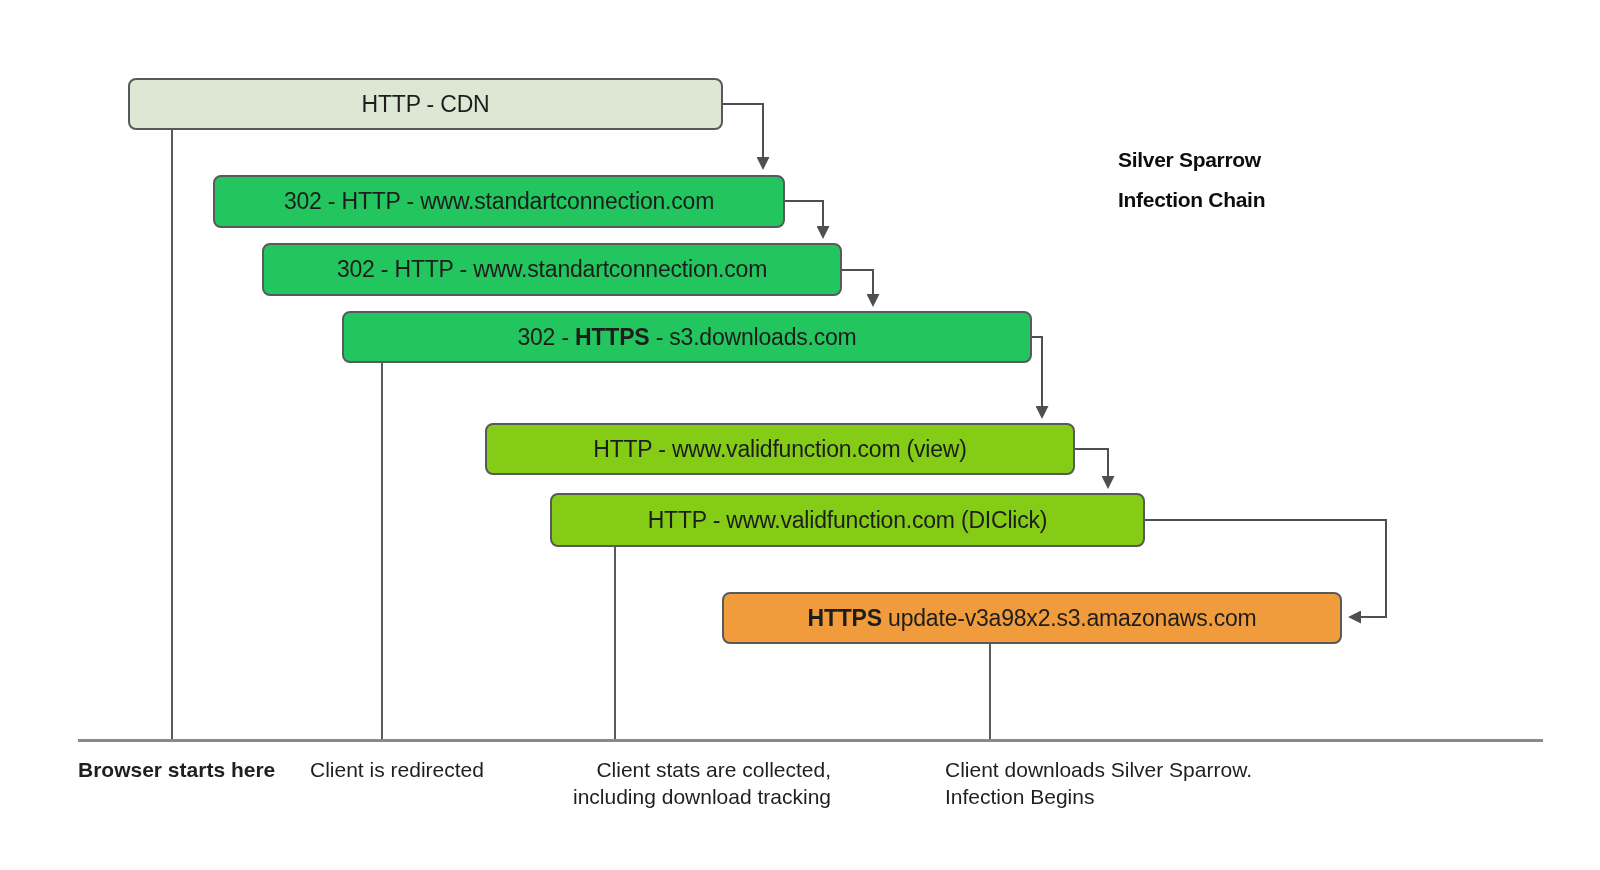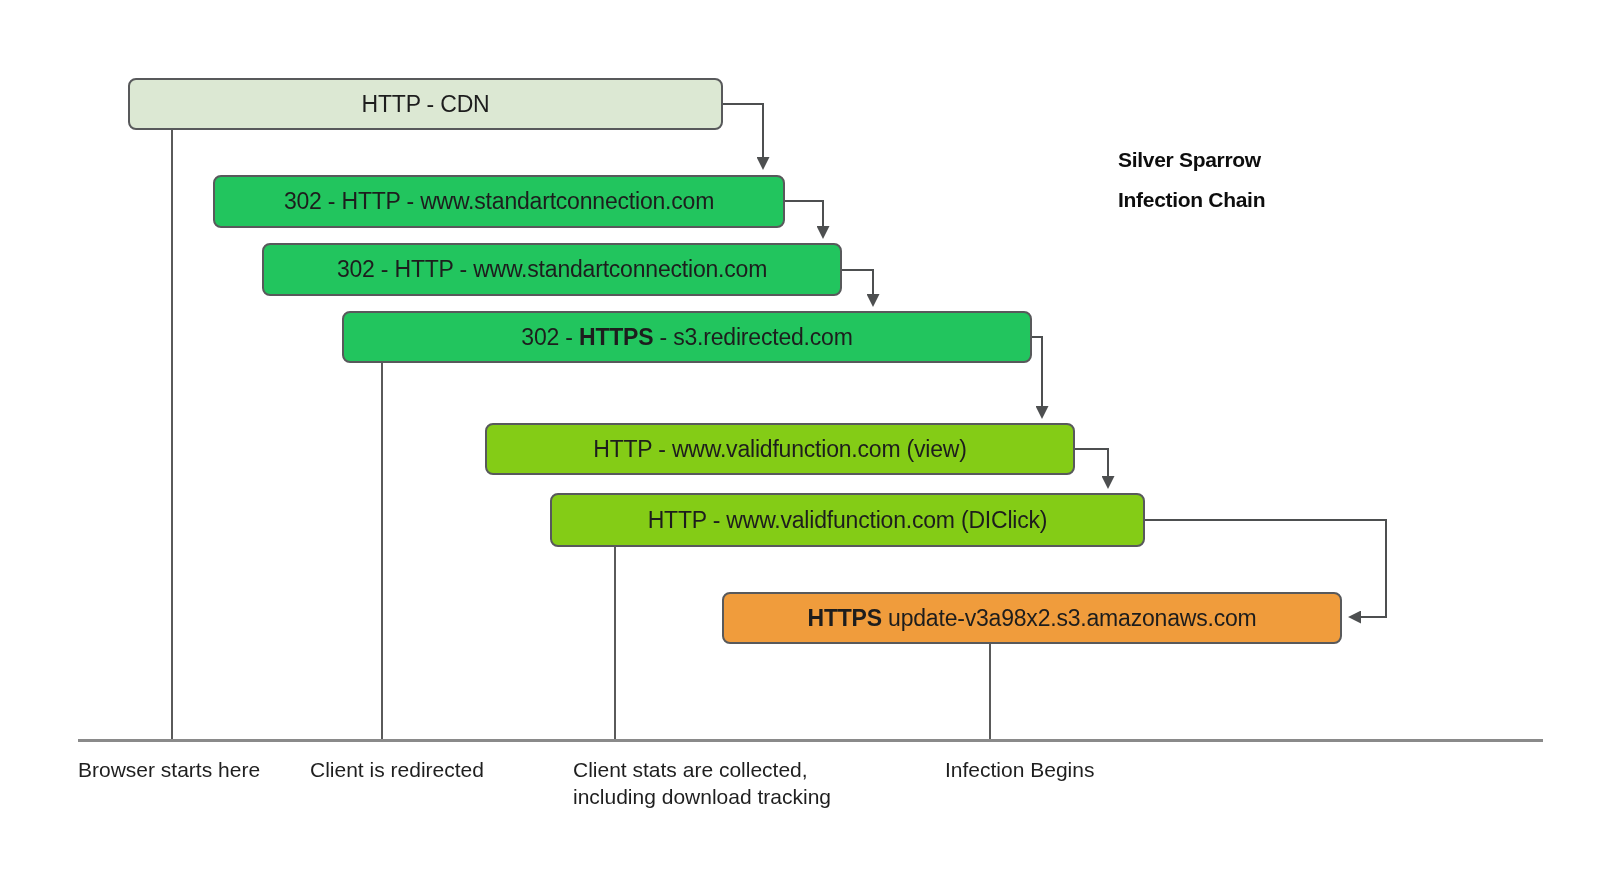--- a/index.html
+++ b/index.html
@@ -53,21 +53,21 @@
 
   <div class="node fill-blue" style="left:213px;top:175px;width:572px;height:53px">
     <span></span><b></b><span>302 - HTTP - www.standartconnection.com</span>
   </div>
 
   <div class="node fill-blue" style="left:262px;top:243px;width:580px;height:53px">
     <span></span><b></b><span>302 - HTTP - www.standartconnection.com</span>
   </div>
 
   <div class="node fill-blue" style="left:342px;top:311px;width:690px;height:52px">
-    <span>302 - </span><b>HTTPS</b><span> - s3.redirected.com</span>
+    <span>302 - </span><b>HTTPS</b><span> - s3.downloads.com</span>
   </div>
 
   <div class="node fill-purple" style="left:485px;top:423px;width:590px;height:52px">
     <span></span><b></b><span>HTTP - www.validfunction.com (view)</span>
   </div>
 
   <div class="node fill-purple" style="left:550px;top:493px;width:595px;height:54px">
     <span></span><b></b><span>HTTP - www.validfunction.com (DIClick)</span>
   </div>
 
@@ -75,33 +75,34 @@
     <span></span><b>HTTPS</b><span> update-v3a98x2.s3.amazonaws.com</span>
   </div>
 
   <div class="tick" style="left:171px;top:130px;height:610px"></div>
   <div class="tick" style="left:381px;top:363px;height:377px"></div>
   <div class="tick" style="left:614px;top:547px;height:193px"></div>
   <div class="tick" style="left:989px;top:644px;height:96px"></div>
 
   <div class="baseline"></div>
 
-  <div class="tl-label" style="left:78px;">
+  <div class="tl-label" style="left:78px;font-weight:bold;">
     <div>Browser starts here</div>
     <div></div>
   </div>
   <div class="tl-label" style="left:310px;">
     <div>Client is redirected</div>
     <div></div>
   </div>
-  <div class="tl-label" style="left:573px;">
+  <div class="tl-label" style="left:573px;text-align:right;">
     <div>Client stats are collected,</div>
     <div>including download tracking</div>
   </div>
   <div class="tl-label" style="left:945px;">
+    <div>Client downloads Silver Sparrow.</div>
     <div>Infection Begins</div>
   </div>
 
   <div class="title">
     <div>Silver Sparrow</div>
     <div>Infection Chain</div>
   </div>
 
 </div>
 

